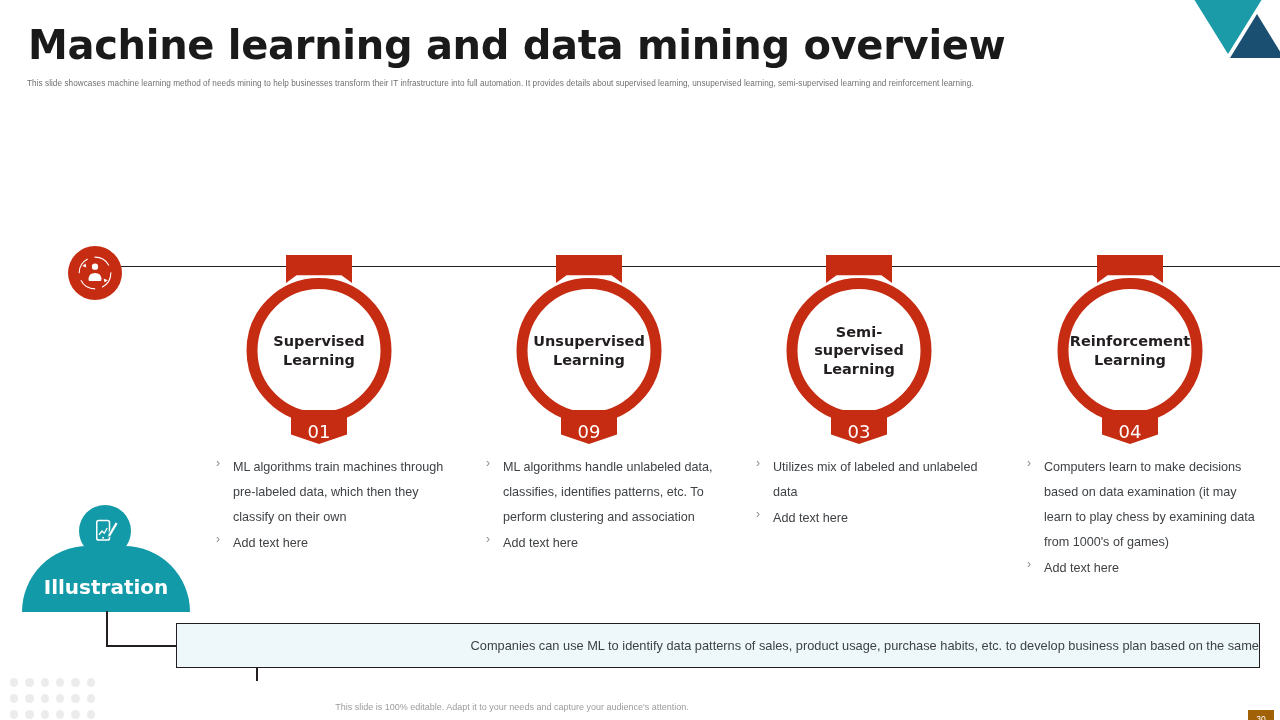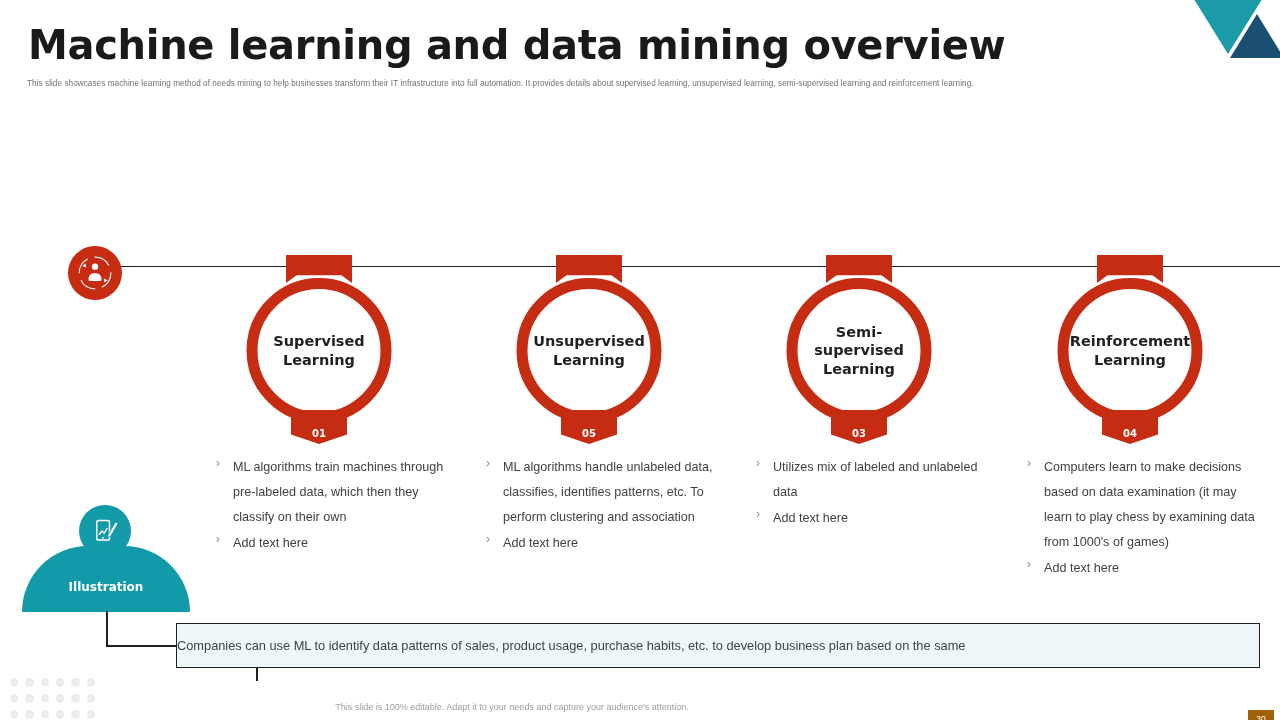--- a/index.html
+++ b/index.html
@@ -57,21 +57,21 @@
     background:#c62c12;display:flex;align-items:center;justify-content:center;
   }
   .methods-badge svg{width:38px;height:38px;}
 
   
   .illus{
     position:absolute;left:22px;top:546px;width:168px;height:66px;
     background:#129aa8;border-radius:84px 84px 0 0;
     display:flex;align-items:center;justify-content:center;
   }
-  .illus-label{font-size:12px;font-weight:700;color:#ffffff;font-family:"DejaVu Sans",sans-serif;
+  .illus-label{font-size:20px;font-weight:700;color:#ffffff;font-family:"DejaVu Sans",sans-serif;
     position:relative;top:8px;}
   .illus-badge{
     position:absolute;left:79px;top:505px;width:52px;height:52px;border-radius:50%;
     background:#129aa8;display:flex;align-items:center;justify-content:center;
   }
   .illus-badge svg{width:30px;height:30px;}
 
   
   .conn-v1{position:absolute;left:106px;top:611px;width:1.6px;height:36px;background:#231f20;}
   .conn-h{position:absolute;left:106px;top:645px;width:152px;height:1.6px;background:#231f20;}
@@ -98,33 +98,33 @@
   .ring-text{
     font-size:14.5px;font-weight:700;color:#231f20;line-height:1.25;text-align:center;
     font-family:"DejaVu Sans",sans-serif;padding:0 6px;
   }
   .numtag{
     position:absolute;left:50%;transform:translateX(-50%);top:155px;
     width:56px;height:34px;background:#c62c12;
     clip-path:polygon(0 0,100% 0,100% 72%,50% 100%,0 72%);
     display:flex;align-items:flex-start;justify-content:center;
   }
-  .numtag span{font-size:10px;font-weight:700;color:#ffffff;margin-top:18px;
+  .numtag span{font-size:18px;font-weight:400;color:#ffffff;margin-top:11px;
     font-family:"DejaVu Sans",sans-serif;}
 
   .bullets{position:absolute;top:200px;left:22px;width:228px;}
   .bullet{display:flex;margin-bottom:1px;}
   .chev{font-size:12px;color:#8b8d8f;width:17px;flex:none;line-height:17.6px;}
   .btxt{font-size:12.6px;color:#3f4245;line-height:25px;}
 
   
   .note{
     position:absolute;left:176px;top:623px;width:1084px;height:45px;
     background:#eef8fb;border:1px solid #231f20;box-sizing:border-box;
-    display:flex;align-items:center;justify-content:flex-start;
+    display:flex;align-items:center;justify-content:flex-end;
   }
   .note-text{font-size:12.8px;color:#3f4245;}
 
   
   .footer{
     position:absolute;left:0;top:702px;width:1024px;text-align:center;
     font-size:9px;color:#9a9c9e;
   }
   .pagenum{
     position:absolute;right:6px;top:698px;width:26px;height:18px;background:#a16207;
@@ -196,21 +196,21 @@
       </div>
     </div>
   </div>
 
   <div class="col col-2">
     <div class="ribbon"></div>
     <div class="ring">
       <div class="ring-text">Unsupervised Learning</div>
     </div>
     <div class="numtag">
-      <span>05</span>
+      <span>09</span>
     </div>
     <div class="bullets">
       <div class="bullet">
         <span class="chev">›</span>
         <span class="btxt">ML algorithms handle unlabeled data, classifies, identifies patterns, etc. To perform clustering and association</span>
       </div>
       <div class="bullet">
         <span class="chev">›</span>
         <span class="btxt">Add text here</span>
       </div>

